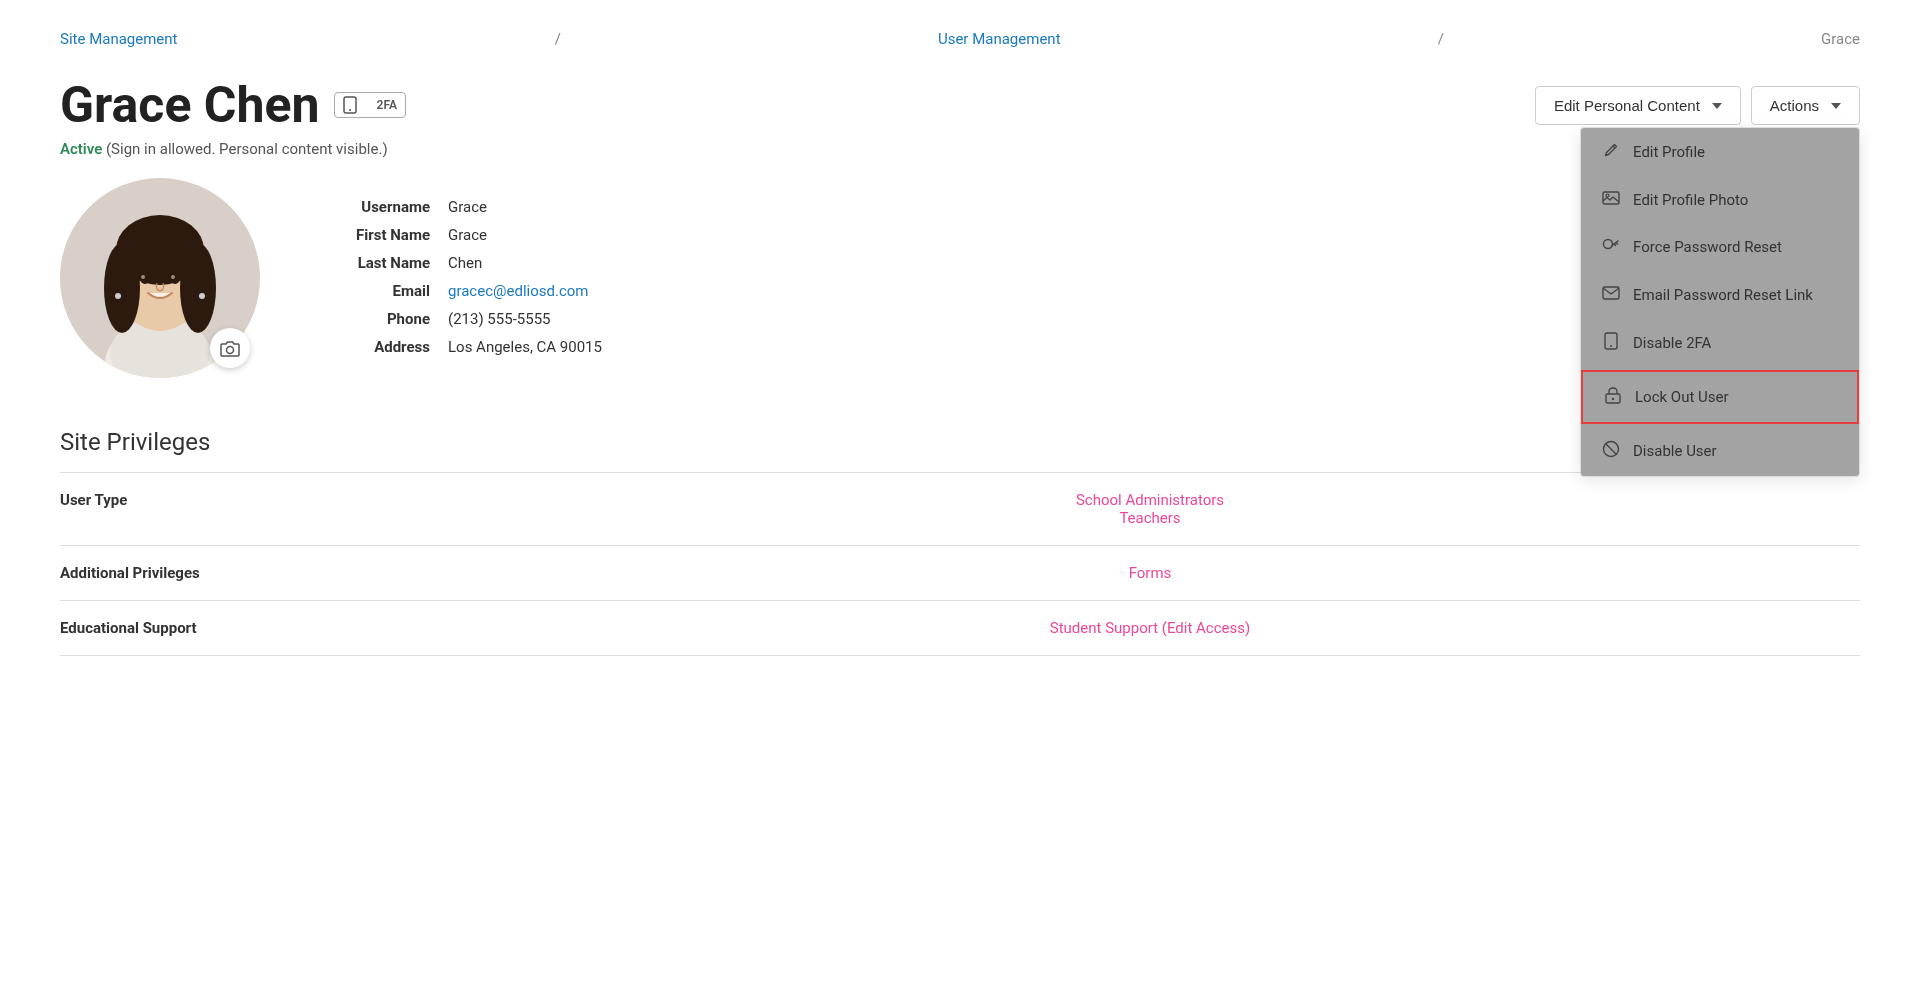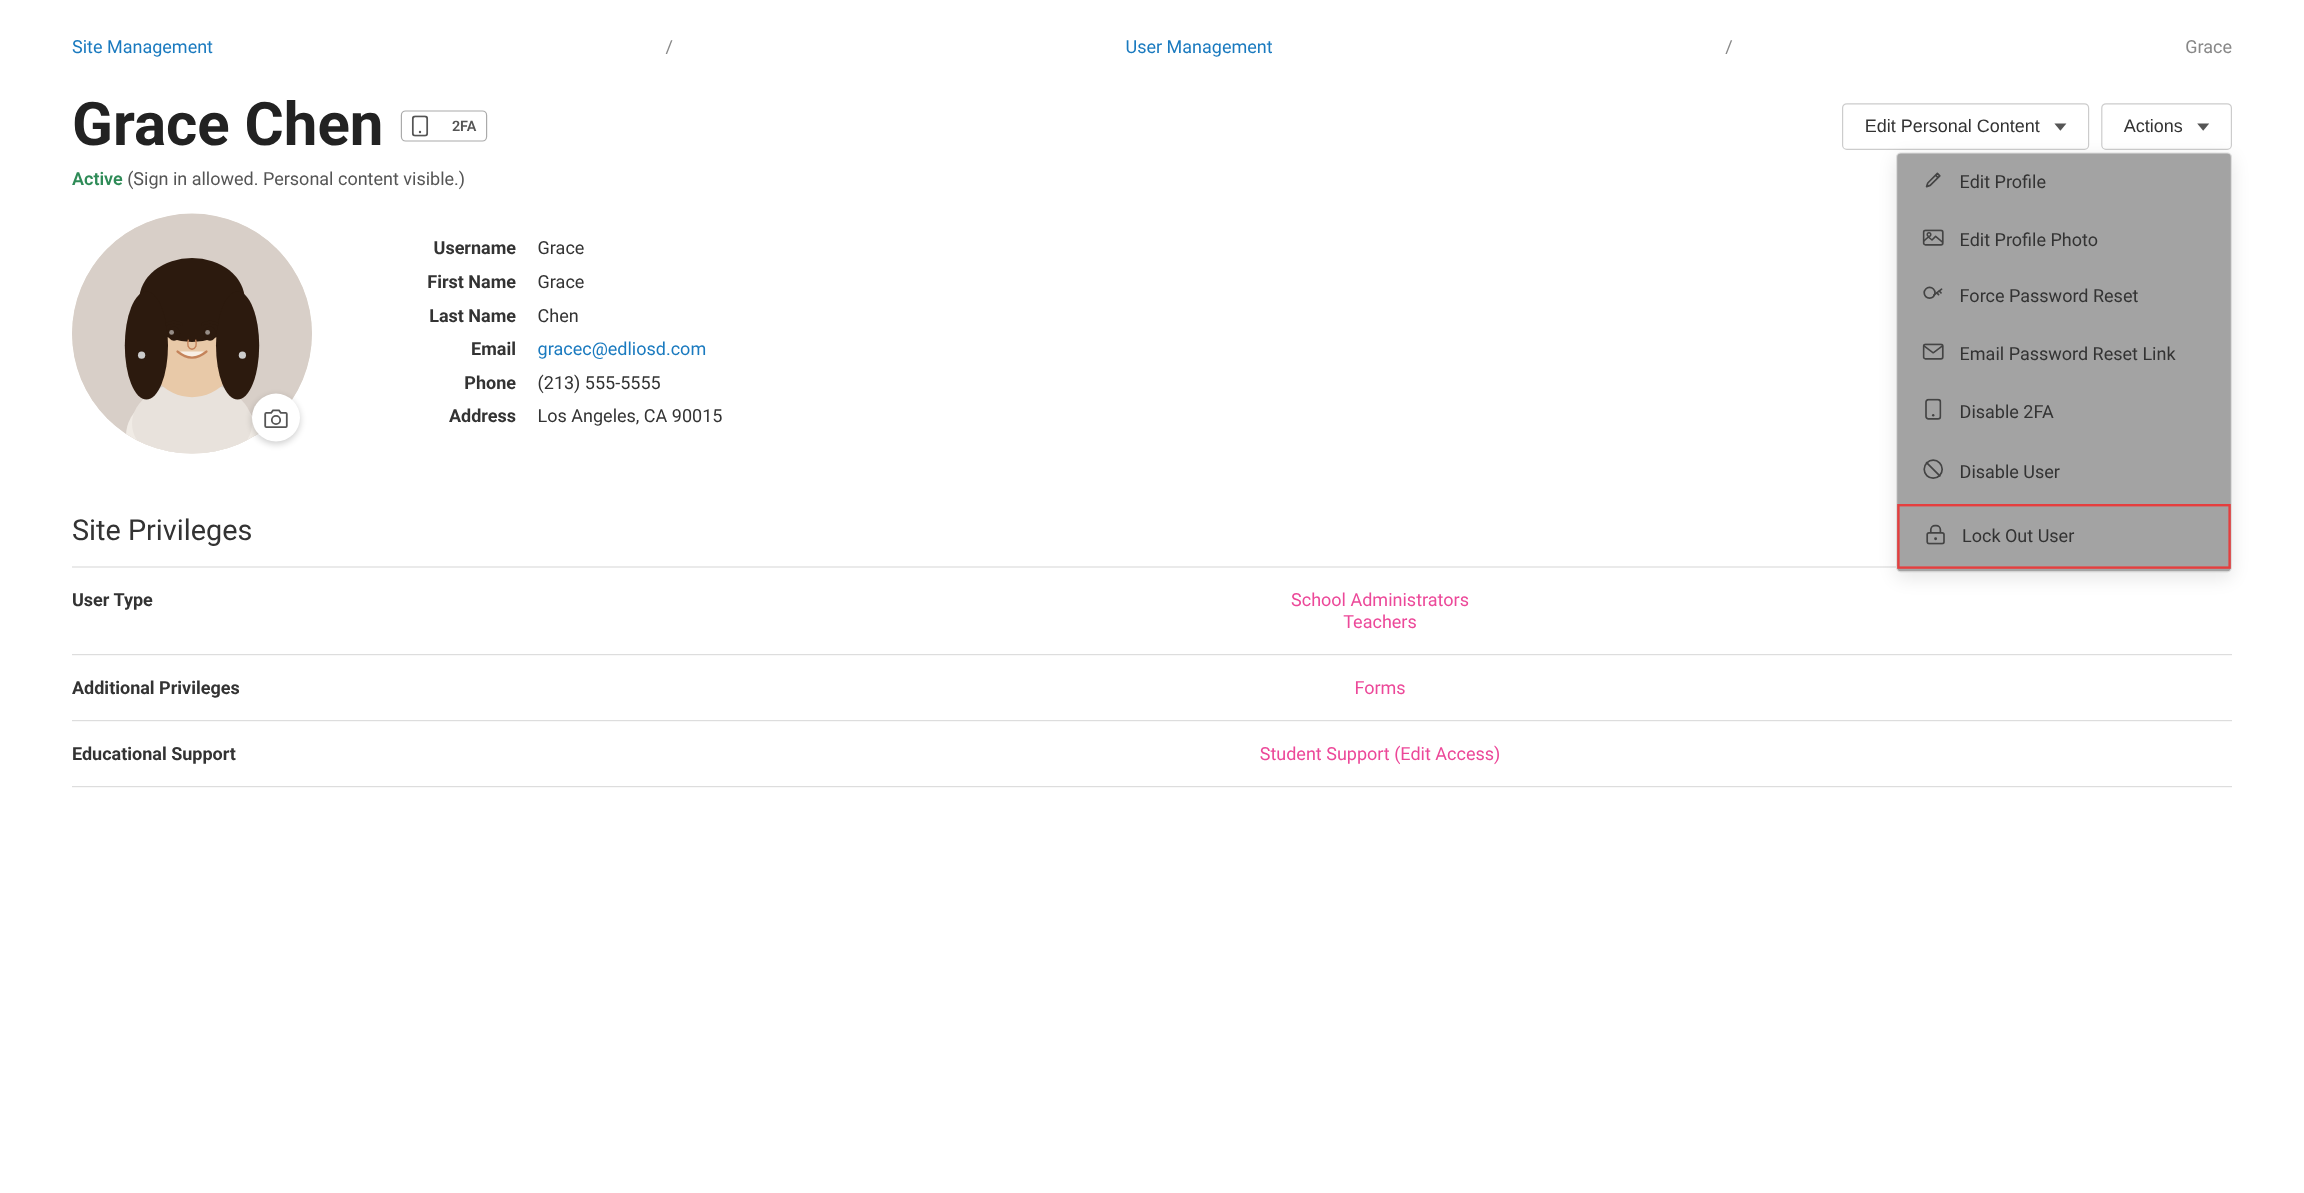--- a/index.html
+++ b/index.html
@@ -336,39 +336,39 @@
           <div class="dropdown-item">
             <span class="item-icon">
               <svg width="14" height="18" viewBox="0 0 14 18" fill="none" xmlns="http://www.w3.org/2000/svg">
                 <rect x="1" y="1" width="12" height="16" rx="2" stroke="#444" stroke-width="1.4" fill="none"></rect>
                 <circle cx="7" cy="14" r="1" fill="#444"></circle>
               </svg>
             </span>
             <span>Disable 2FA</span>
           </div>
 
-          <div class="dropdown-item">
-            <span class="item-icon">
-              <svg width="18" height="18" viewBox="0 0 18 18" fill="none" xmlns="http://www.w3.org/2000/svg">
-                <circle cx="9" cy="9" r="7.5" stroke="#444" stroke-width="1.4" fill="none"></circle>
-                <path d="M3.5 3.5L14.5 14.5" stroke="#444" stroke-width="1.4" stroke-linecap="round"></path>
-              </svg>
-            </span>
-            <span>Disable User</span>
-          </div>
-
           <div class="dropdown-item highlighted">
             <span class="item-icon">
               <svg width="16" height="18" viewBox="0 0 16 18" fill="none" xmlns="http://www.w3.org/2000/svg">
                 <rect x="1" y="8" width="14" height="9" rx="1.5" stroke="#444" stroke-width="1.4" fill="none"></rect>
                 <path d="M4 8V5.5C4 3.567 5.567 2 7.5 2H8.5C10.433 2 12 3.567 12 5.5V8" stroke="#444" stroke-width="1.4" fill="none"></path>
                 <circle cx="8" cy="13" r="1.2" fill="#444"></circle>
               </svg>
             </span>
             <span>Lock Out User</span>
+          </div>
+
+          <div class="dropdown-item">
+            <span class="item-icon">
+              <svg width="18" height="18" viewBox="0 0 18 18" fill="none" xmlns="http://www.w3.org/2000/svg">
+                <circle cx="9" cy="9" r="7.5" stroke="#444" stroke-width="1.4" fill="none"></circle>
+                <path d="M3.5 3.5L14.5 14.5" stroke="#444" stroke-width="1.4" stroke-linecap="round"></path>
+              </svg>
+            </span>
+            <span>Disable User</span>
           </div>
 
         </div>
       </div>
     </div>
   </div>
 
   <div class="profile-section">
     <div class="avatar-wrapper">
       <div class="avatar-circle">

